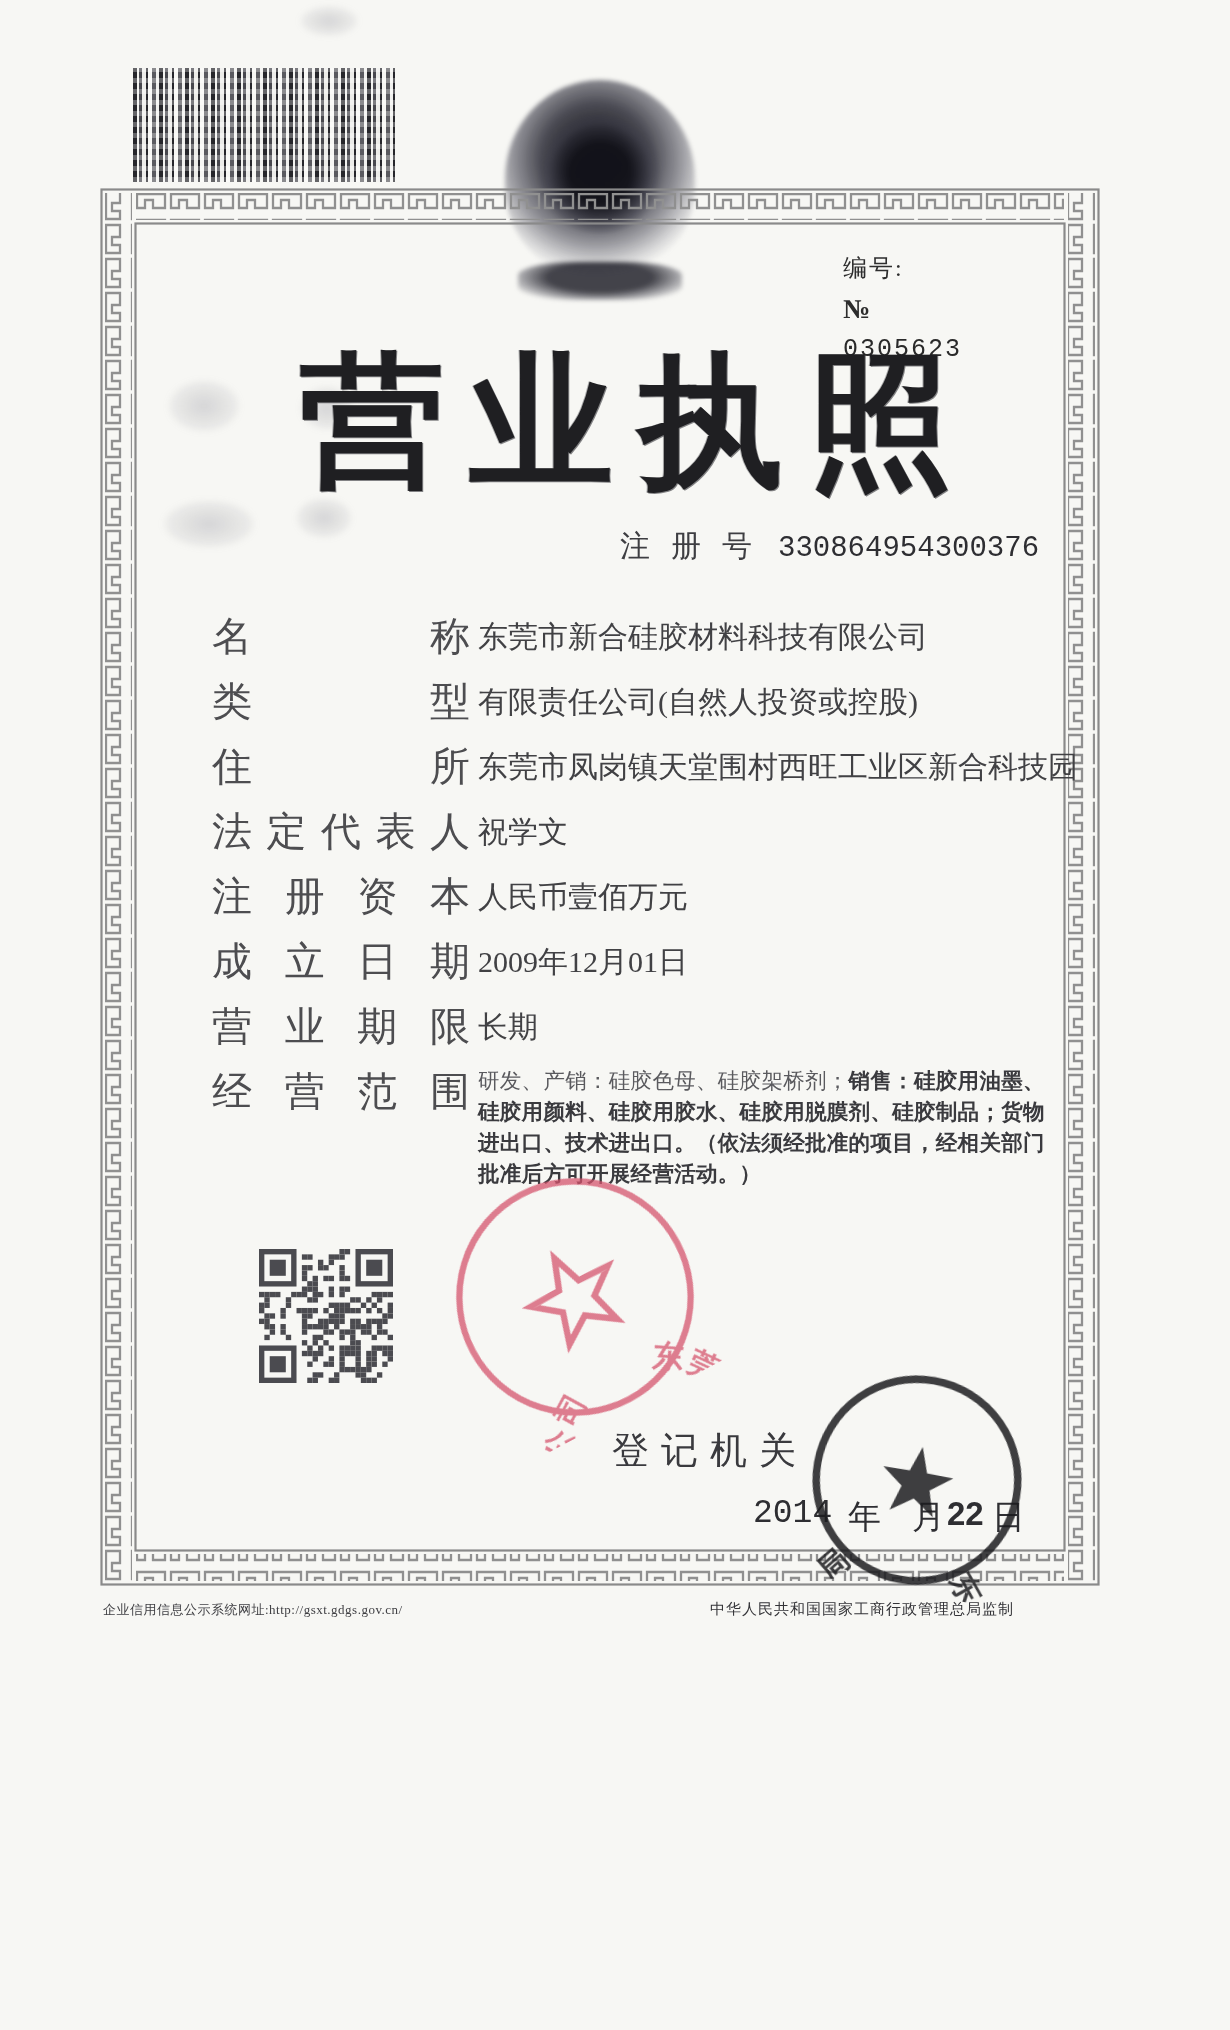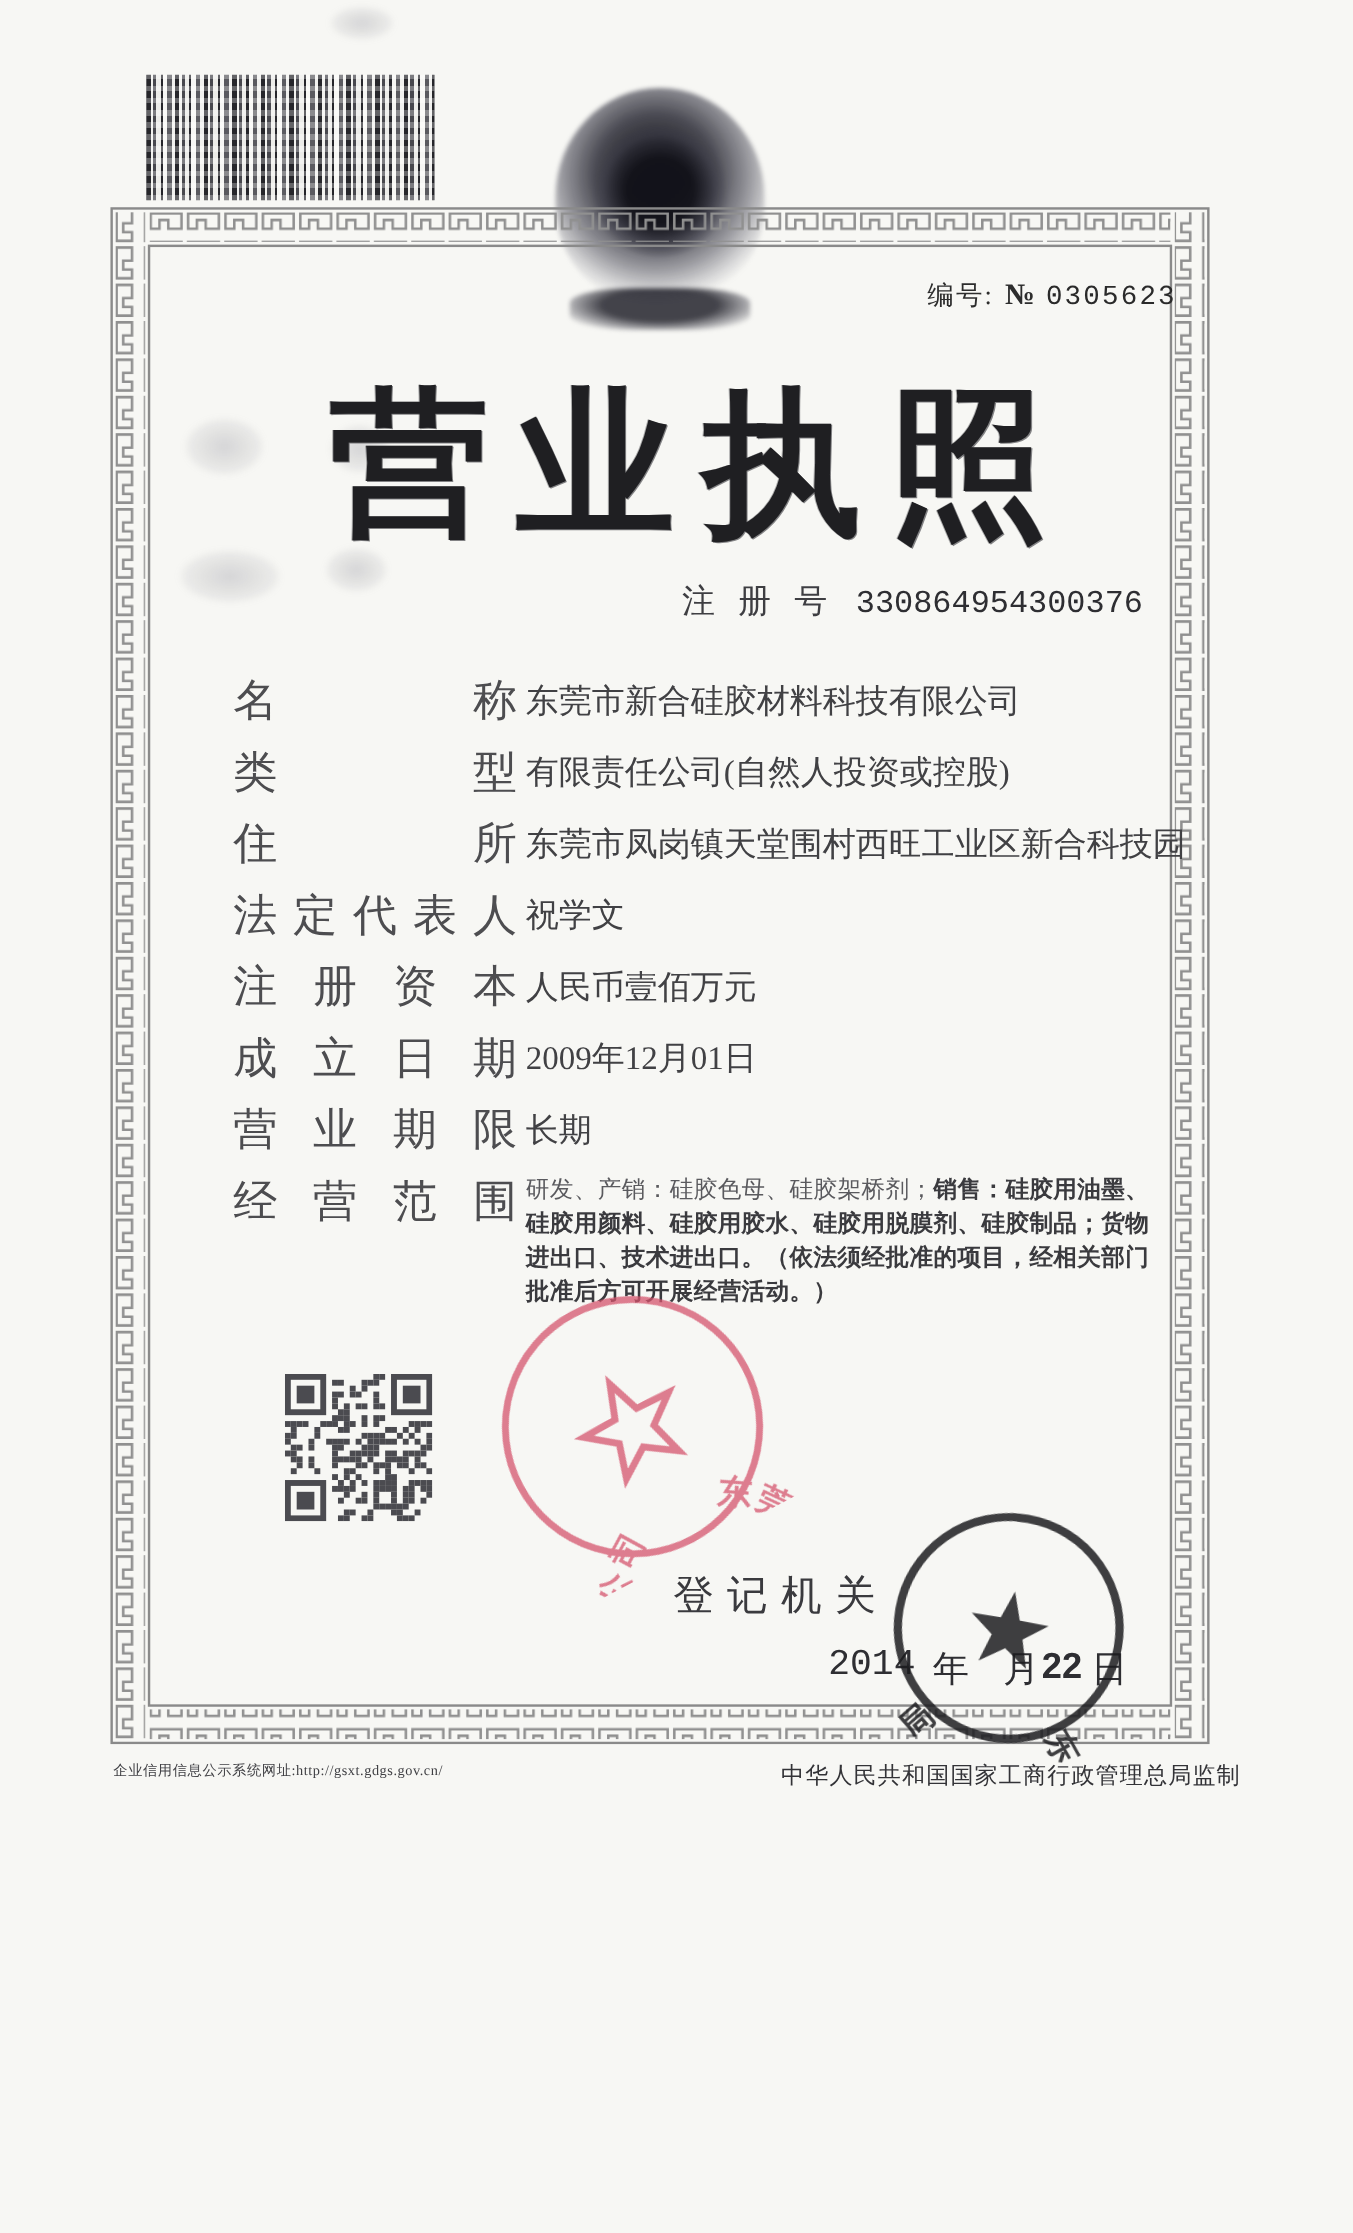--- a/index.html
+++ b/index.html
@@ -35,21 +35,21 @@
     background:radial-gradient(circle at 48% 40%,
       rgba(28,28,36,0.94) 0 20%, rgba(52,52,62,0.88) 36%,
       rgba(82,82,94,0.6) 54%, rgba(140,140,150,0.3) 68%, transparent 76%); }
   .emblem-mid { position:absolute; left:38px; top:34px; width:124px; height:120px; border-radius:50%;
     background:radial-gradient(circle, rgba(15,15,22,0.85) 0 35%, rgba(60,60,72,0.5) 60%, transparent 72%); }
   .emblem-base { position:absolute; left:18px; top:182px; width:164px; height:38px; border-radius:35%;
     background:radial-gradient(ellipse at 50% 40%, rgba(35,35,44,0.85) 0 45%, rgba(90,90,100,0.45) 70%, transparent 85%); }
   
   .frame { position:absolute; left:100px; top:188px; }
   
-  .serial { position:absolute; left:843px; top:252px; display:flex; align-items:baseline; gap:10px; color:#2d2d2d; }
+  .serial { position:absolute; left:843px; top:252px; display:flex; align-items:baseline; gap:10px; color:#2d2d2d;flex-direction:column; }
   .serial-prefix { font-size:24px; letter-spacing:2px; }
   .serial-mark { font-size:27px; font-weight:bold; }
   .serial-num { font-family:"Liberation Mono", monospace; font-size:25px; letter-spacing:2px; color:#2a2a2a; }
   .title { position:absolute; left:300px; top:346px; width:652px; height:158px;
     display:flex; justify-content:space-between; align-items:flex-start;
     font-family:"Liberation Sans", sans-serif; font-weight:bold; font-size:144px; line-height:152px;
     color:#1f1f22; text-shadow:1px 1px 0 rgba(35,35,40,0.55), -1px 0 0 rgba(35,35,40,0.35); }
   .regno { position:absolute; left:620px; top:526px; display:flex; align-items:baseline; }
   .regno-label { width:132px; display:flex; justify-content:space-between; font-size:30px; color:#3e3e42; }
   .regno-value { margin-left:26px; font-family:"Liberation Mono", monospace; font-size:29px; color:#2e2e32; }
@@ -73,21 +73,21 @@
   .authority { position:absolute; left:612px; top:1426px; width:184px; display:flex;
     justify-content:space-between; font-size:37px; color:#3a3a3e; }
   .date-part { position:absolute; top:1495px; font-size:33px; color:#2e2e32; }
   .d-year { left:753px; font-family:"Liberation Mono", monospace;text-align:center; }
   .d-yunit { left:848px; }
   .d-munit { left:912px; }
   .d-day  { left:947px; font-family:Liberation Sans, sans-serif; font-weight:bold; }
   .d-dunit { left:992px; }
   
   .footer-left  { position:absolute; left:103px; top:1601px; font-size:13px; color:#3f3f43; letter-spacing:0.5px; }
-  .footer-right { position:absolute; left:710px; top:1600px; font-size:21px; color:#333337; letter-spacing:1px; }
+  .footer-right { position:absolute; left:710px; top:1600px; font-size:15px; color:#333337; letter-spacing:1px; }
 </style>
 </head>
 <body>
 
 <div class="page">
 
   <div class="smudge smudge-a"></div>
   <div class="smudge smudge-b"></div>
   <div class="smudge smudge-c"></div>
   <div class="smudge smudge-d"></div>

